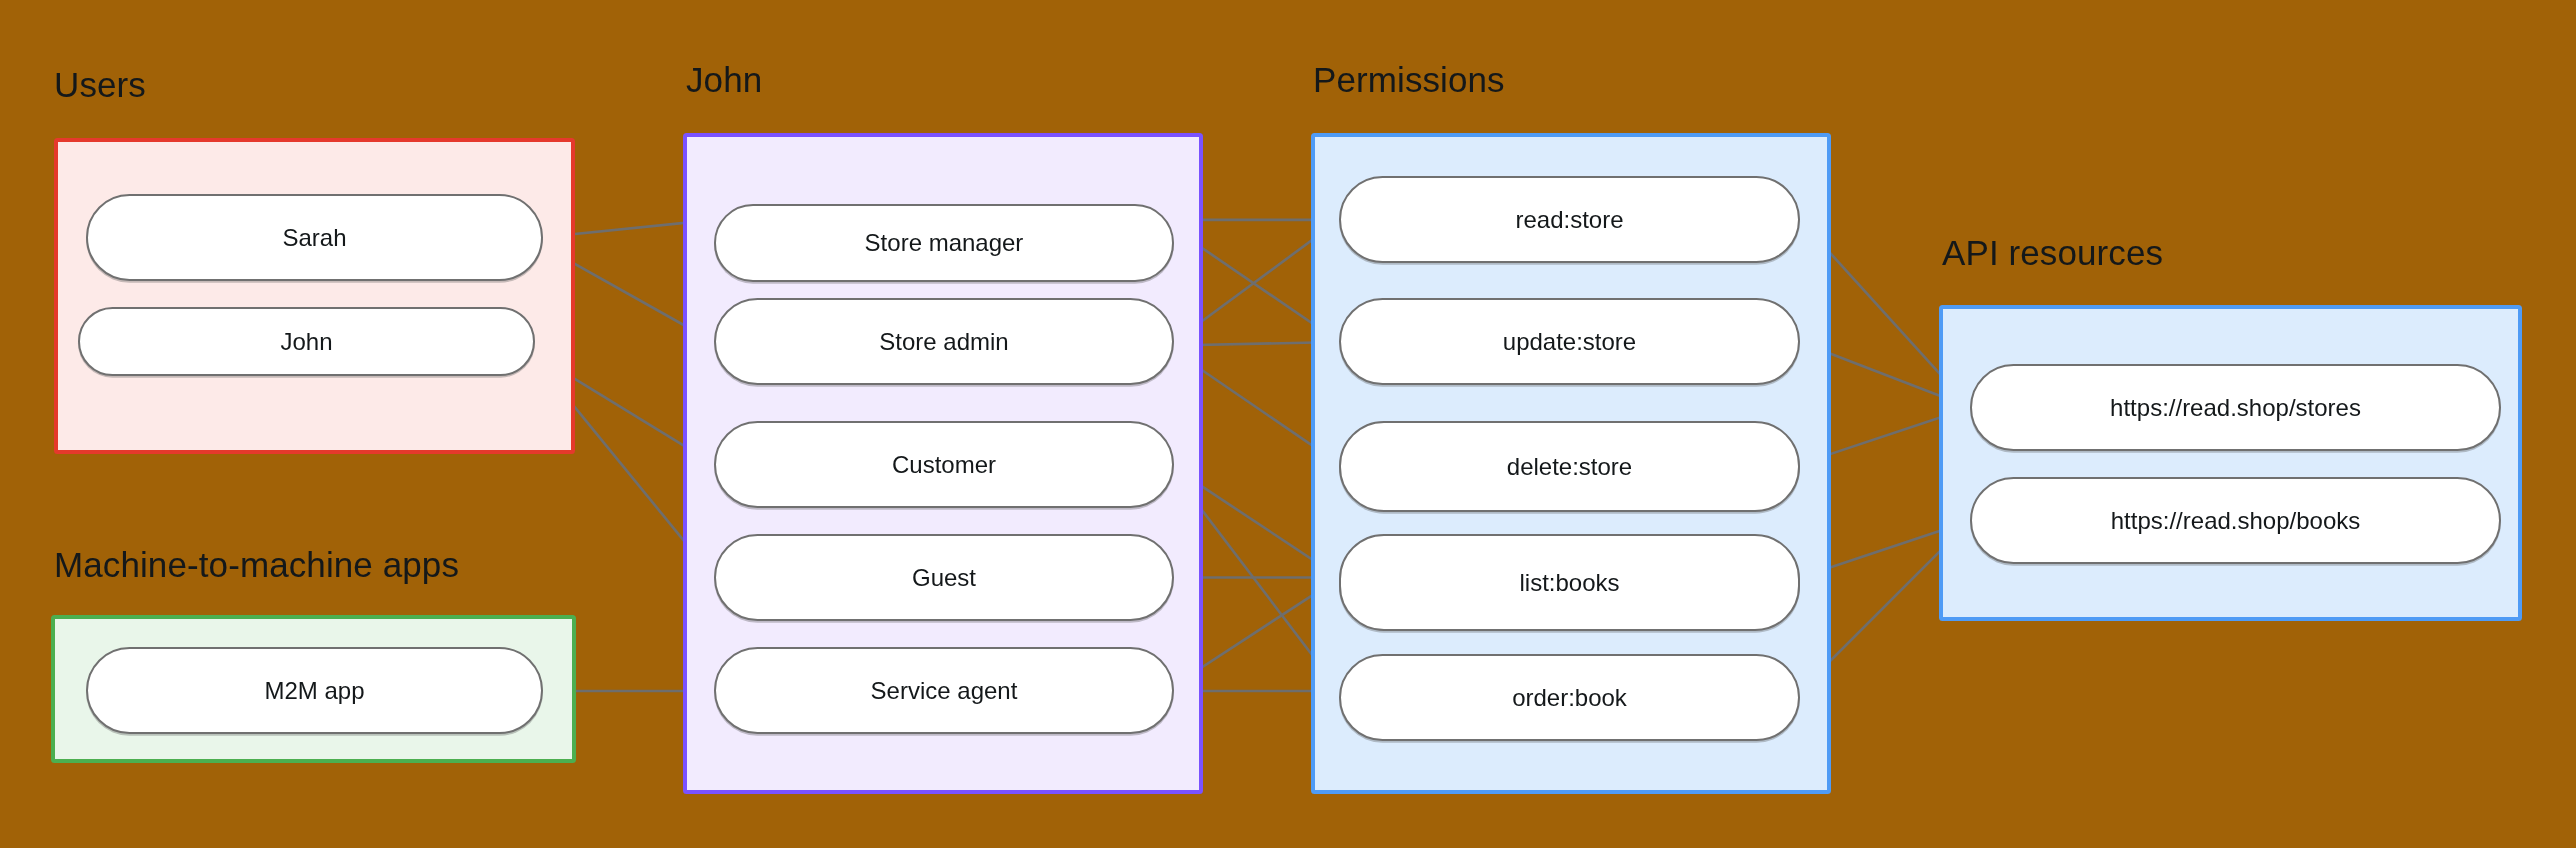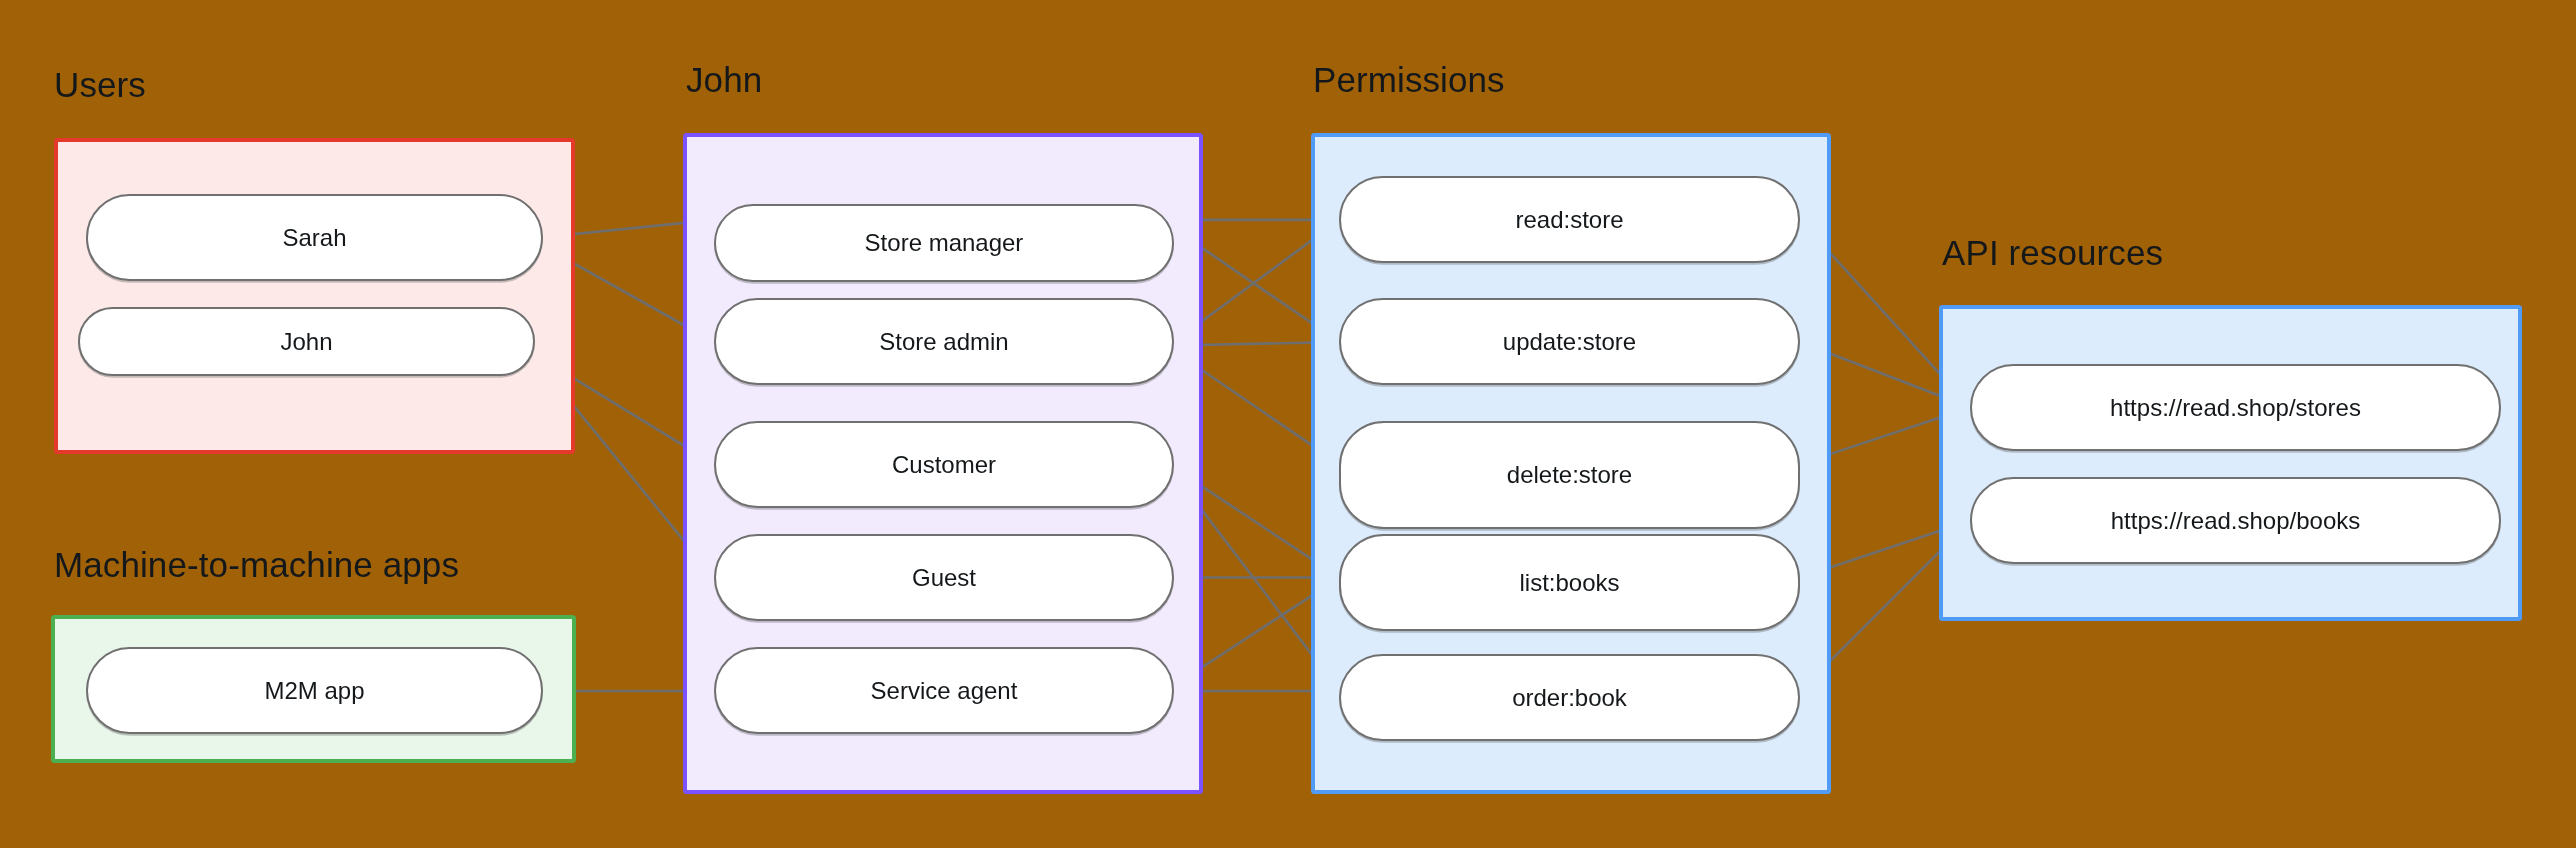--- a/index.html
+++ b/index.html
@@ -116,20 +116,20 @@
       <div class="node" style="left: 86px; top: 194px; width: 457px; height: 87px;">Sarah</div>
       <div class="node" style="left: 78px; top: 307px; width: 457px; height: 69px;">John</div>
       <div class="node" style="left: 86px; top: 647px; width: 457px; height: 87px;">M2M app</div>
       <div class="node" style="left: 714px; top: 176px; width: 460px; height: 78px; margin-top: 28px;">Store manager</div>
       <div class="node" style="left: 714px; top: 298px; width: 460px; height: 87px;">Store admin</div>
       <div class="node" style="left: 714px; top: 421px; width: 460px; height: 87px;">Customer</div>
       <div class="node" style="left: 714px; top: 534px; width: 460px; height: 87px;">Guest</div>
       <div class="node" style="left: 714px; top: 647px; width: 460px; height: 87px;">Service agent</div>
       <div class="node" style="left: 1339px; top: 176px; width: 461px; height: 87px;">read:store</div>
       <div class="node" style="left: 1339px; top: 298px; width: 461px; height: 87px;">update:store</div>
-      <div class="node" style="left: 1339px; top: 421px; width: 461px; height: 108px;">delete:store</div>
+      <div class="node" style="left: 1339px; top: 421px; width: 461px; height: 91px;">delete:store</div>
       <div class="node" style="left: 1339px; top: 534px; width: 461px; height: 97px;">list:books</div>
       <div class="node" style="left: 1339px; top: 647px; width: 461px; height: 87px; margin-top: 7px;">order:book</div>
       <div class="node" style="left: 1970px; top: 364px; width: 531px; height: 87px;">https://read.shop/stores</div>
       <div class="node" style="left: 1970px; top: 477px; width: 531px; height: 87px;">https://read.shop/books</div>
     </div>
 </div>
 
 
 </body></html>

